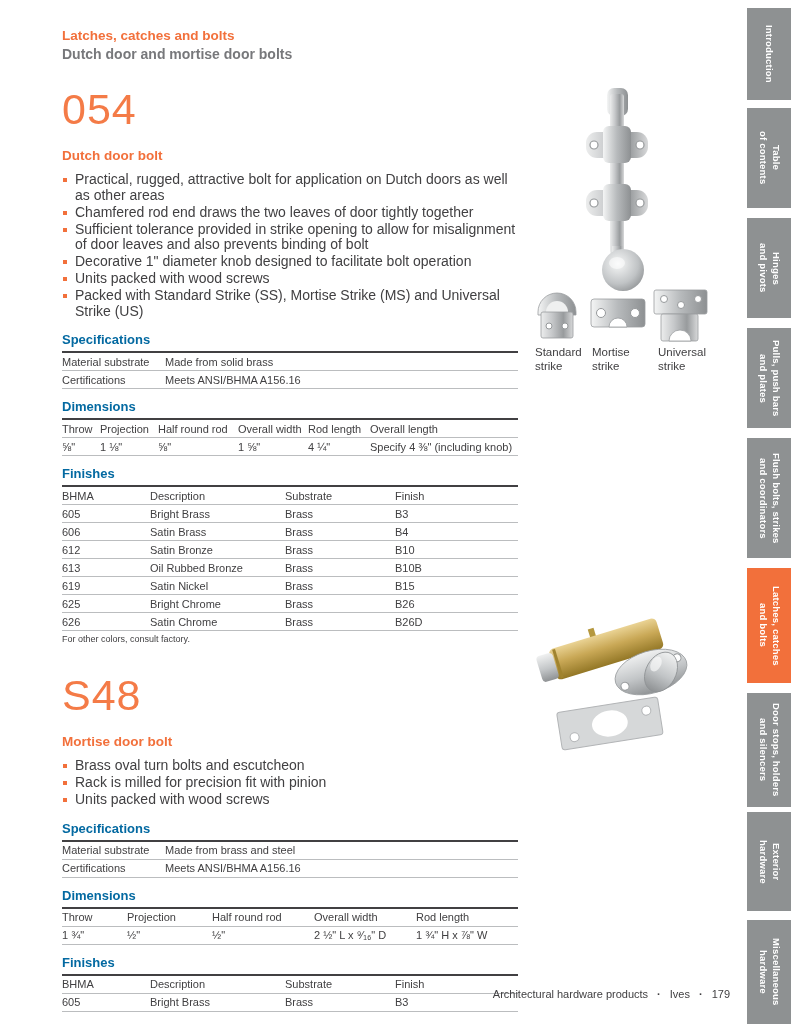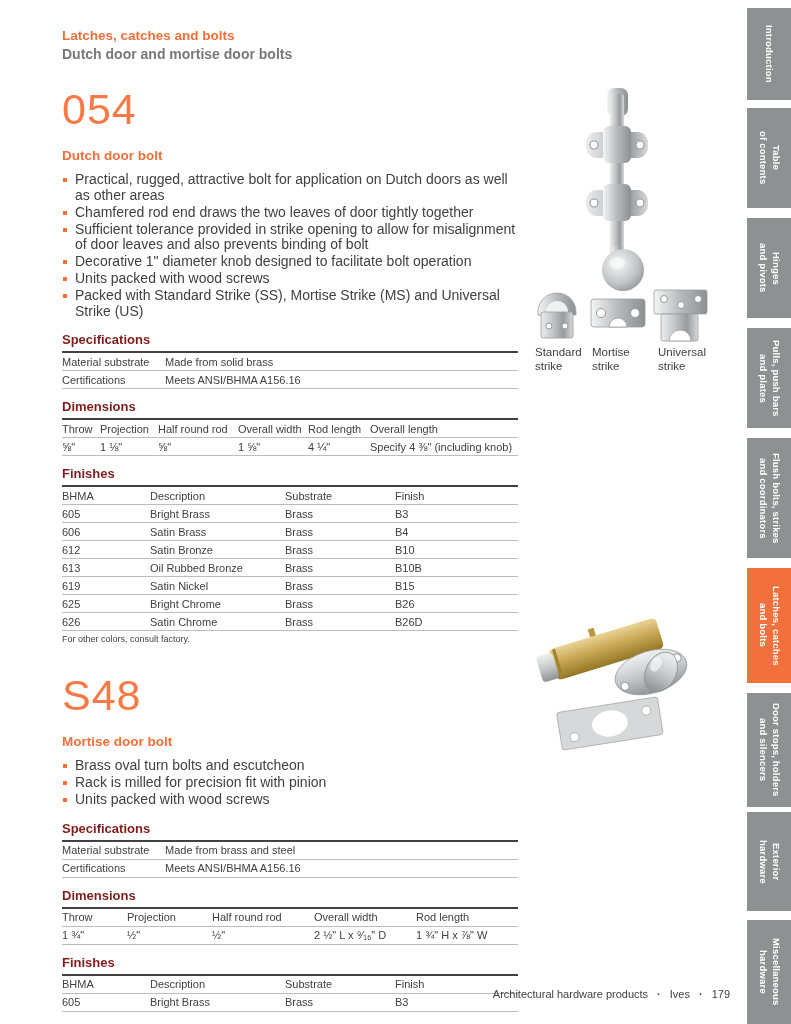--- a/index.html
+++ b/index.html
@@ -11,21 +11,21 @@
   .doc-title { font-size:13.5px; font-weight:bold; color:#F2703B; }
   .doc-subtitle { font-size:14px; font-weight:bold; color:#77787B; margin-top:3px; }
 
   .model-number { font-size:43px; font-weight:400; color:#F47B47; letter-spacing:1px; margin-top:26px; line-height:1; }
   .product-name { font-size:13.5px; font-weight:bold; color:#F2703B; margin-top:17px; }
 
   ul.features { list-style:none; margin-top:9px; }
   ul.features li { position:relative; padding-left:13px; font-size:14px; line-height:15.5px; margin-bottom:1.5px; color:#414042; }
   ul.features li::before { content:""; position:absolute; left:1px; top:6px; width:4px; height:4px; background:#F2703B; }
 
-  .section-heading { font-size:13px; font-weight:bold; color:#7f1d1d; padding-bottom:4px; border-bottom:2px solid #414042; }
+  .section-heading { font-size:13px; font-weight:bold; color:#0369a1; padding-bottom:4px; border-bottom:2px solid #414042; }
   .sec-specs { margin-top:13px; }
   .sec-dims  { margin-top:10px; }
   .sec-fin   { margin-top:10px; }
 
   table { width:456px; border-collapse:collapse; table-layout:fixed; }
   td, th { font-size:11px; color:#414042; text-align:left; padding:2.5px 2px 2.5px 0; border-bottom:1px solid #BBBDBF; vertical-align:top; overflow:hidden; white-space:nowrap; }
   th { font-weight:normal; }
   .footnote { font-size:9px; color:#414042; margin-top:3px; }
 
   .product-gap { margin-top:30px; }

